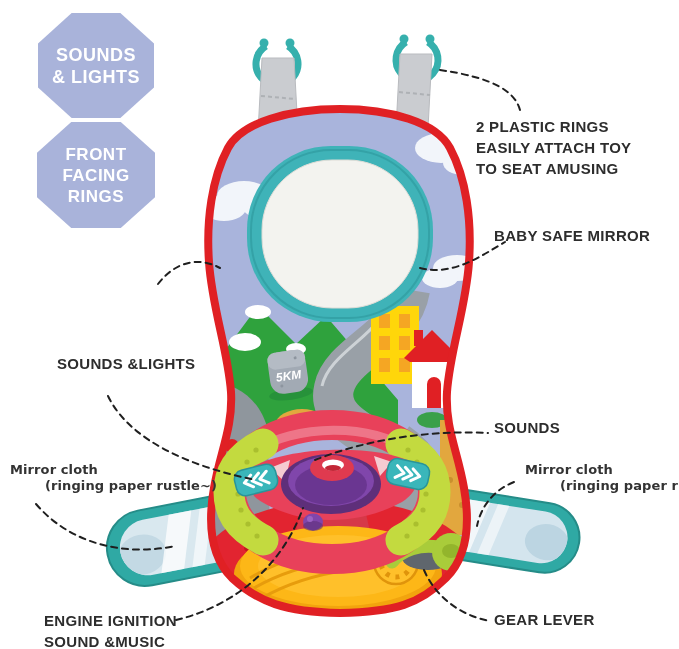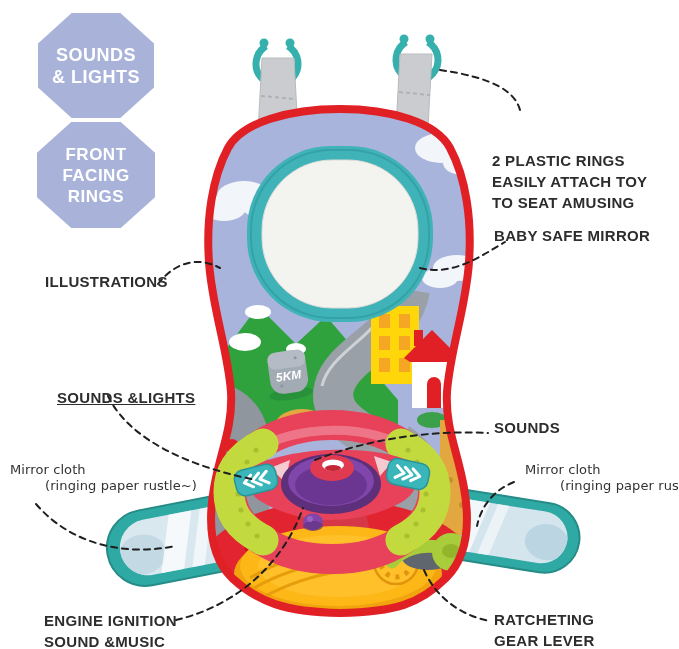--- a/index.html
+++ b/index.html
@@ -7,21 +7,21 @@
          font-family:"Liberation Sans",sans-serif;}
   .stage svg{position:absolute;left:0;top:0;}
   .badge{position:absolute;background:#a9b3da;color:#ffffff;text-align:center;
          clip-path:polygon(29% 0,71% 0,100% 29%,100% 71%,71% 100%,29% 100%,0 71%,0 29%);
          font-weight:bold;font-size:18px;line-height:22px;letter-spacing:.5px;
          display:flex;flex-direction:column;justify-content:center;}
   .badge span{display:block;}
   .lbl{position:absolute;color:#2d2d2d;font-weight:bold;font-size:15px;line-height:21px;
        letter-spacing:.3px;white-space:nowrap;}
   .lbl span{display:block;}
-  .cloth{position:absolute;color:#333333;font-weight:normal;font-size:13px;line-height:16px;
+  .cloth{position:absolute;color:#333333;font-weight:bold;font-size:13px;line-height:16px;
          letter-spacing:.1px;white-space:nowrap;font-family:"DejaVu Sans",sans-serif;}
   .cloth span{display:block;margin-left:43px;}
   .cloth .indent{margin-left:8px;}
 </style>
 </head>
 <body>
 
 <div class="stage">
 
   <svg width="679" height="649" viewBox="0 0 679 649">
@@ -256,47 +256,45 @@
   <div class="badge" style="left:38px;top:13px;width:116px;height:105px;">
     <span>SOUNDS</span>
     <span>&amp; LIGHTS</span>
   </div>
   <div class="badge" style="left:37px;top:122px;width:118px;height:106px;font-size:17px;line-height:21px;">
     <span>FRONT</span>
     <span>FACING</span>
     <span>RINGS</span>
   </div>
 
-  <div class="lbl" style="left:492px;top:116px;margin-top:34px;">
+  <div class="lbl" style="left:476px;top:116px;">
     <span>2 PLASTIC RINGS</span>
     <span>EASILY ATTACH TOY</span>
     <span>TO SEAT AMUSING</span>
   </div>
   <div class="lbl" style="left:494px;top:225px;">
     <span>BABY SAFE MIRROR</span>
   </div>
   <div class="lbl" style="left:45px;top:271px;">
-    <span>ILLUSTRATIONS</span>
-  </div>
-  <div class="lbl" style="left:57px;top:387px;text-decoration:underline;">
+  </div>
+  <div class="lbl" style="left:57px;top:353px;">
     <span>SOUNDS &amp;LIGHTS</span>
   </div>
   <div class="lbl" style="left:494px;top:417px;">
     <span>SOUNDS</span>
   </div>
   <div class="cloth" style="left:2px;top:462px;">
     <span class="indent">Mirror cloth</span>
     <span>(ringing paper rustle~)</span>
   </div>
   <div class="cloth" style="left:517px;top:462px;">
     <span class="indent">Mirror cloth</span>
     <span>(ringing paper rustle~)</span>
   </div>
   <div class="lbl" style="left:44px;top:610px;">
     <span>ENGINE IGNITION</span>
     <span>SOUND &amp;MUSIC</span>
   </div>
   <div class="lbl" style="left:494px;top:609px;">
-    <span>RATCHETING</span>
     <span>GEAR LEVER</span>
   </div>
 
 </div>
 
 </body></html>

